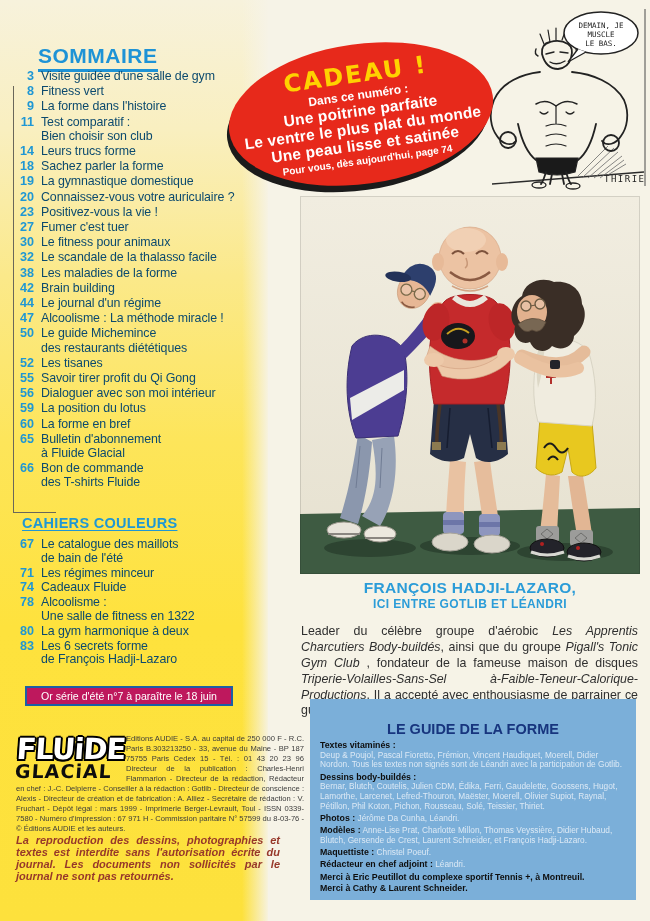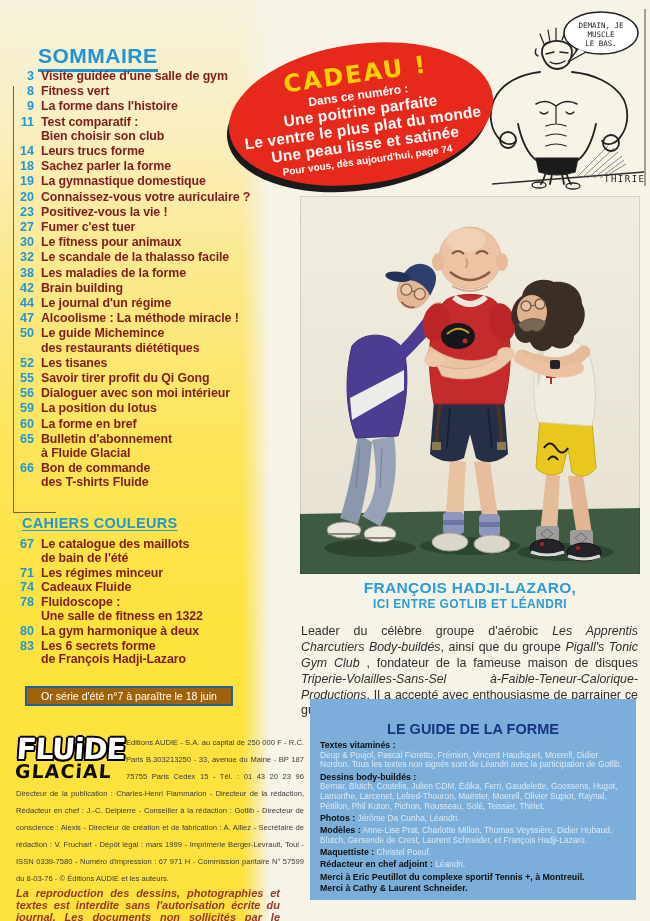--- a/index.html
+++ b/index.html
@@ -13,41 +13,41 @@
 
   
   .sommaire-title{position:absolute;left:38px;top:44px;margin:0;color:#1E93D6;
     font-size:21px;font-weight:900;letter-spacing:.5px;border-bottom:3px solid #1E93D6;padding-bottom:1px;}
   .toc-rule{position:absolute;left:13px;top:86px;width:42px;height:426px;
     border-left:1.5px solid #6a675a;border-bottom:1.5px solid #6a675a;}
   .toc-list{position:absolute;left:8px;top:69px;width:256px;margin:0;padding:0;list-style:none;}
   .toc-item{display:flex;margin-bottom:1px;}
   .toc-num{flex:0 0 26px;text-align:right;margin-right:7px;color:#1F97D4;
     font-weight:900;font-size:12.6px;line-height:14.2px;}
-  .toc-text{font-weight:bold;font-size:12.4px;line-height:14.2px;color:#7f1d1d;letter-spacing:-0.1px;}
+  .toc-text{font-weight:normal;font-size:12.4px;line-height:14.2px;color:#0c4a6e;letter-spacing:-0.1px;}
   .cahiers-block{position:absolute;left:8px;top:508px;width:256px;}
   .cahiers-title{margin:7px 0 7px 14px;color:#1F97D4;font-size:14.5px;font-weight:900;
     letter-spacing:.3px;text-decoration:underline;text-underline-offset:2px;}
   .cahiers-block .toc-list{position:static;}
   .cahiers-block .toc-text,.cahiers-block .toc-num{line-height:13.8px;}
 
   
   .notice-bar{position:absolute;left:25px;top:686px;width:208px;height:20px;box-sizing:border-box;
-    background:#a16207;border:2px solid #1B5FA6;color:#fff;font-size:10.6px;
+    background:#be185d;border:2px solid #1B5FA6;color:#fff;font-size:10.6px;
     text-align:center;line-height:16px;}
 
   
   .imprint{position:absolute;left:16px;top:734px;width:288px;}
   .logo{float:left;width:104px;margin:2px 6px 2px 0;transform:skewX(-4deg);}
   .logo-fluide{font-family:"DejaVu Sans",sans-serif;font-weight:900;font-size:29px;line-height:26px;
     letter-spacing:-1px;color:#fff;
     text-shadow:-2px 0 #000,2px 0 #000,0 -2px #000,0 2px #000,-1.5px -1.5px #000,1.5px -1.5px #000,-1.5px 1.5px #000,1.5px 1.5px #000;}
   .logo-glacial{font-family:"DejaVu Sans",sans-serif;font-weight:900;font-size:19px;line-height:18px;
     letter-spacing:1px;color:#0d0d0d;}
-  .imprint-text{font-size:7.6px;line-height:17px;color:#3B3B3B;text-align:justify;}
+  .imprint-text{font-size:7.6px;line-height:10px;color:#3B3B3B;text-align:justify;}
   .legal{clear:both;width:264px;font-size:11px;line-height:12px;
     color:#97382A;font-weight:bold;font-style:italic;text-align:justify;}
 
   
   .gift{position:absolute;left:228px;top:44px;width:266px;height:140px;border-radius:50%;
     background:#E7291B;transform:rotate(-8deg);box-shadow:-4px 7px 0 -1px #1b1b1b;
     display:flex;flex-direction:column;align-items:center;justify-content:center;z-index:5;text-align:center;}
   .gift-title{color:#FFD200;font-weight:900;font-size:24px;letter-spacing:2px;line-height:24px;
     font-family:"DejaVu Sans",sans-serif;}
   .gift-intro{color:#fff;font-weight:bold;font-size:12px;margin-top:2px;}
@@ -303,21 +303,21 @@
           <span class="toc-num">74</span>
           <span class="toc-text">
             <div>Cadeaux Fluide</div>
 
           </span>
         </li>
 
         <li class="toc-item">
           <span class="toc-num">78</span>
           <span class="toc-text">
-            <div>Fluidoscope :</div>
+            <div>Alcoolisme :</div>
             <div>Une salle de fitness en 1322</div>
           </span>
         </li>
 
         <li class="toc-item">
           <span class="toc-num">80</span>
           <span class="toc-text">
             <div>La gym harmonique à deux</div>
 
           </span>

